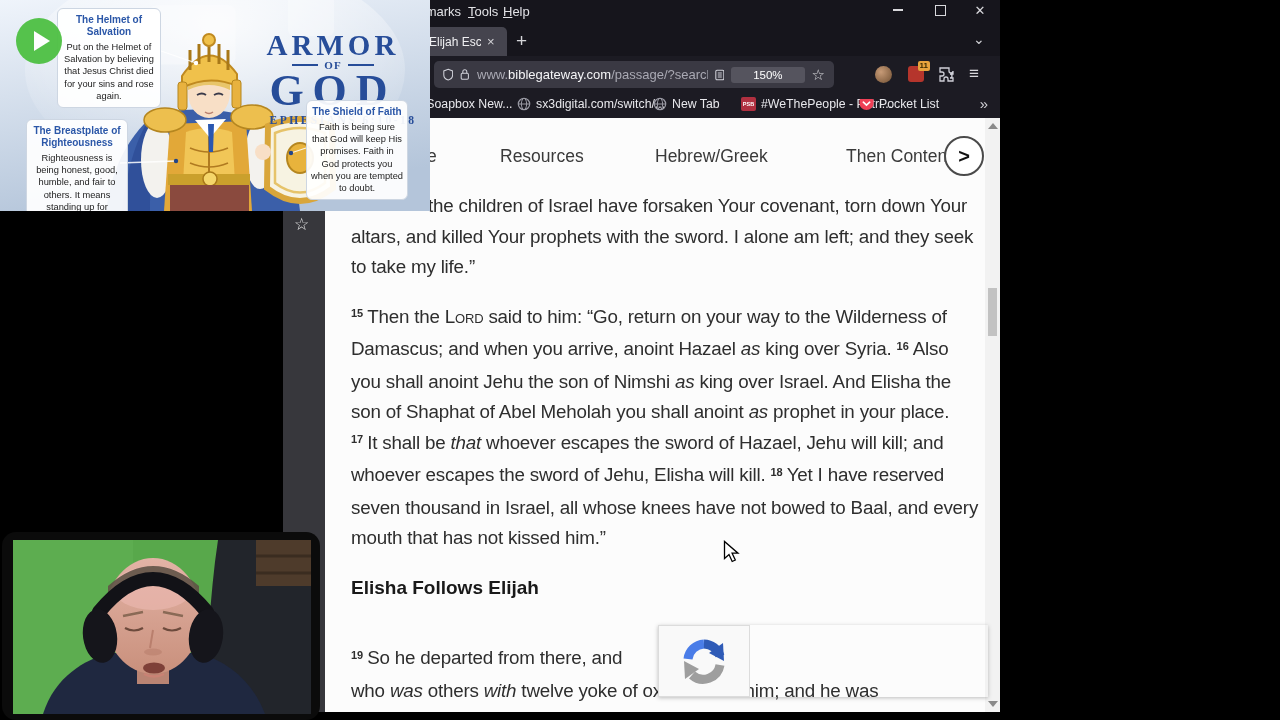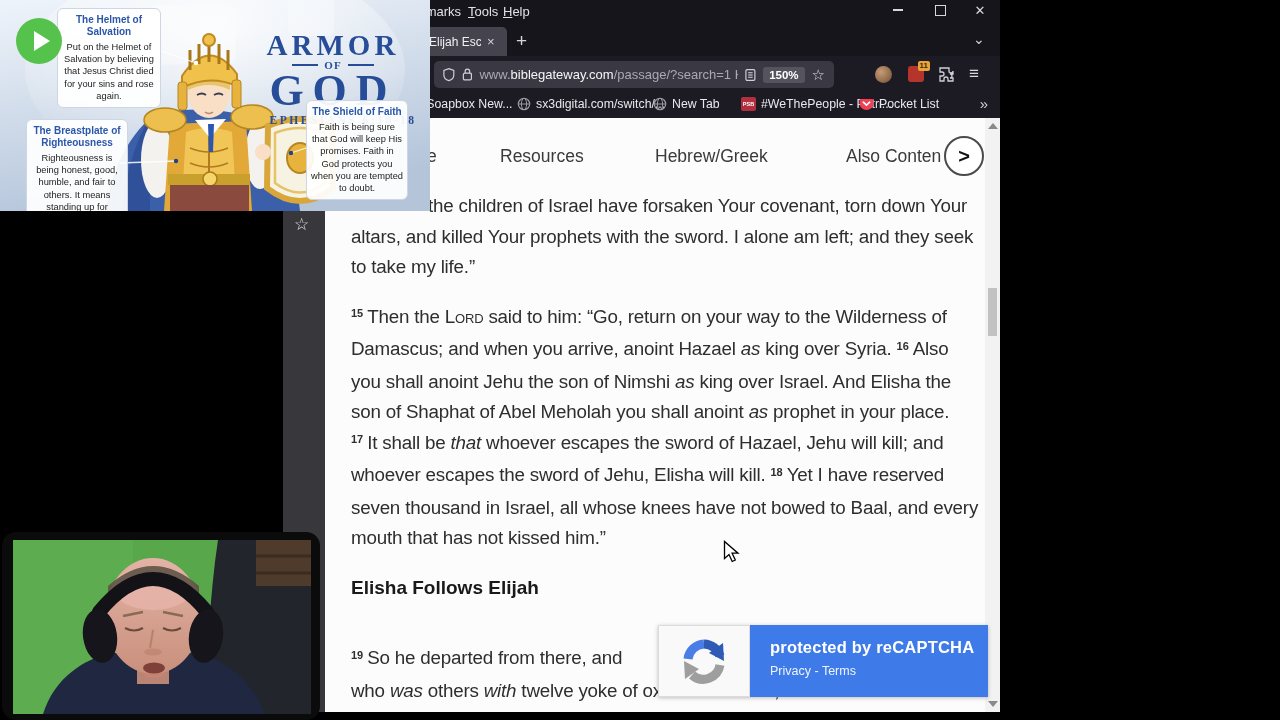--- a/index.html
+++ b/index.html
@@ -23,21 +23,21 @@
   .tab-close{margin-left:6px;font-size:13px;color:#d4d4d8;}
   .newtab{position:absolute;left:233px;top:8px;font-size:19px;color:#d5d5d9;}
   .alltabs{position:absolute;left:690px;top:9px;font-size:14px;color:#cfcfd4;}
 
   .toolbar{position:absolute;left:0;top:56px;width:100%;height:37px;background:#1c1b23;}
   .urlbar{position:absolute;left:151px;top:5px;width:400px;height:27px;background:#3a3943;border-radius:5px;
           display:flex;align-items:center;gap:7px;padding:0 9px;box-sizing:border-box;}
   .url-text{font-size:13px;white-space:nowrap;overflow:hidden;}
   .url-dim{color:#a9a9b3;}
   .url-host{color:#f5f5f7;}
-  .zoom-pill{background:#55545e;color:#fff;font-size:11.5px;border-radius:3px;padding:2px 6px;font-weight:bold;}
+  .zoom-pill{background:#55545e;color:#fff;font-size:11.5px;border-radius:3px;padding:2px 22px;}
   .star-glyph{font-size:15px;color:#d8d8dc;line-height:1;}
   .tb-icon{position:absolute;top:10px;}
   .avatar-ext{width:17px;height:17px;border-radius:50%;background:radial-gradient(circle at 35% 35%,#c79b77,#8a6647 70%,#5e4630);}
   .red-ext{width:16px;height:16px;border-radius:3px;background:#b5352c;position:relative;}
   .red-ext .badge{position:absolute;top:-5px;right:-6px;background:#e8a33d;color:#3a2a00;
                   font-size:8px;font-weight:bold;padding:0 2px;border-radius:2px;line-height:10px;}
   .burger{font-size:17px;color:#d8d8dc;line-height:1;}
 
   .bookmarksbar{position:absolute;left:0;top:93px;width:100%;height:25px;background:#1c1b23;}
   .bm{position:absolute;top:4px;display:flex;align-items:center;gap:5px;font-size:12.3px;color:#e8e8ec;white-space:nowrap;}
@@ -203,45 +203,41 @@
 
     <div class="pagearea">
       <div class="strip">
         <span class="strip-star">☆</span>
       </div>
 
       <div class="pagewhite">
         <span class="site-nav-item" style="left:102px">e</span>
         <span class="site-nav-item" style="left:175px">Resources</span>
         <span class="site-nav-item" style="left:330px">Hebrew/Greek</span>
-        <span class="site-nav-item" style="left:521px">Also Conten</span>
+        <span class="site-nav-item" style="left:521px">Then Conten</span>
         <div class="carousel-btn">
           <span>&gt;</span>
         </div>
 
         <div class="passage">
           <p class="p1"><span>the children of Israel have forsaken Your covenant, torn down Your altars, and killed Your prophets with the sword. I alone am left; and they seek to take my life.”</span></p>
           <p><span class="seg-v">15</span><span>Then the </span><span class="seg-sc">Lord</span><span> said to him: “Go, return on your way to the Wilderness of Damascus; and when you arrive, anoint Hazael </span><span class="seg-i">as</span><span> king over Syria. </span><span class="seg-v">16</span><span>Also you shall anoint Jehu the son of Nimshi </span><span class="seg-i">as</span><span> king over Israel. And Elisha the son of Shaphat of Abel Meholah you shall anoint </span><span class="seg-i">as</span><span> prophet in your place. </span><span class="seg-v">17</span><span>It shall be </span><span class="seg-i">that</span><span> whoever escapes the sword of Hazael, Jehu will kill; and whoever escapes the sword of Jehu, Elisha will kill. </span><span class="seg-v">18</span><span>Yet I have reserved seven thousand in Israel, all whose knees have not bowed to Baal, and every mouth that has not kissed him.”</span></p>
           <div class="heading">Elisha Follows Elijah</div>
           <p><span class="seg-v">19</span><span>So he departed from there, and</span><br><span>who </span><span class="seg-i">was</span><span> others </span><span class="seg-i">with</span><span> twelve yoke of oxen before him; and he was</span></p>
         </div>
 
         <div class="recaptcha">
           <div class="rc-gray">
             <svg width="52" height="52" viewBox="0 0 52 52">
               <path d="M10,24 A17,17 0 0 1 26,9 L26,9" fill="none" stroke="#4a7de8" stroke-width="9"></path>
               <path d="M26,9 A17,17 0 0 1 42,21" fill="none" stroke="#2f5bb7" stroke-width="9"></path>
               <polygon points="45,8 46,26 31,18" fill="#2f5bb7"></polygon>
               <path d="M42,30 A17,17 0 0 1 14,40" fill="none" stroke="#9e9e9e" stroke-width="9"></path>
               <polygon points="7,44 6,26 21,34" fill="#9e9e9e"></polygon>
             </svg>
-          </div>
-          <div class="rc-blue">
-            <div class="rc-line1">protected by reCAPTCHA</div>
-            <div class="rc-line2"><span>Privacy</span><span> - </span><span>Terms</span></div>
           </div>
         </div>
       </div>
 
       <div class="scrollbar">
         <div class="sb-up"></div>
         <div class="sb-thumb"></div>
         <div class="sb-down"></div>
       </div>
     </div>

